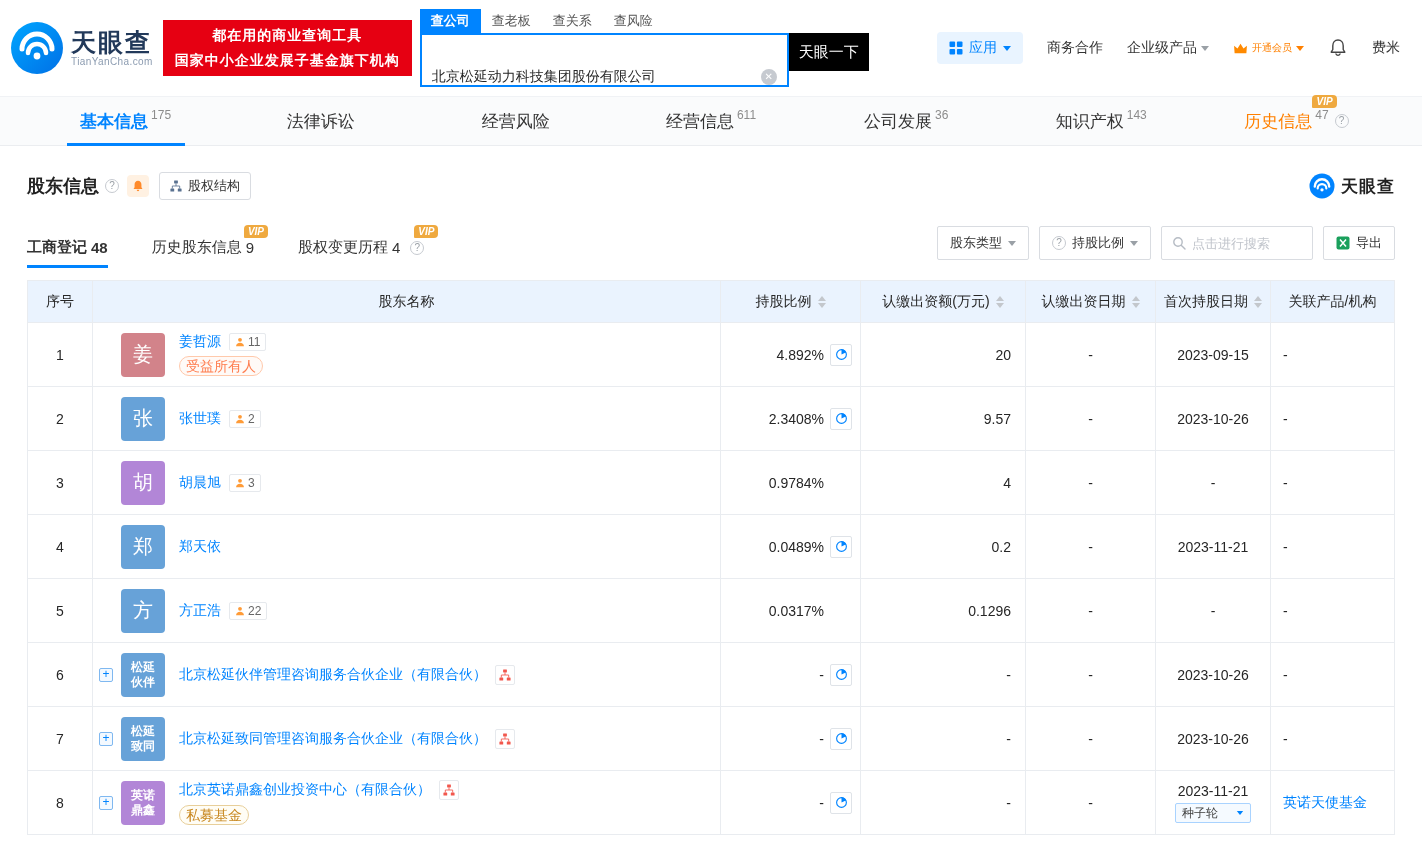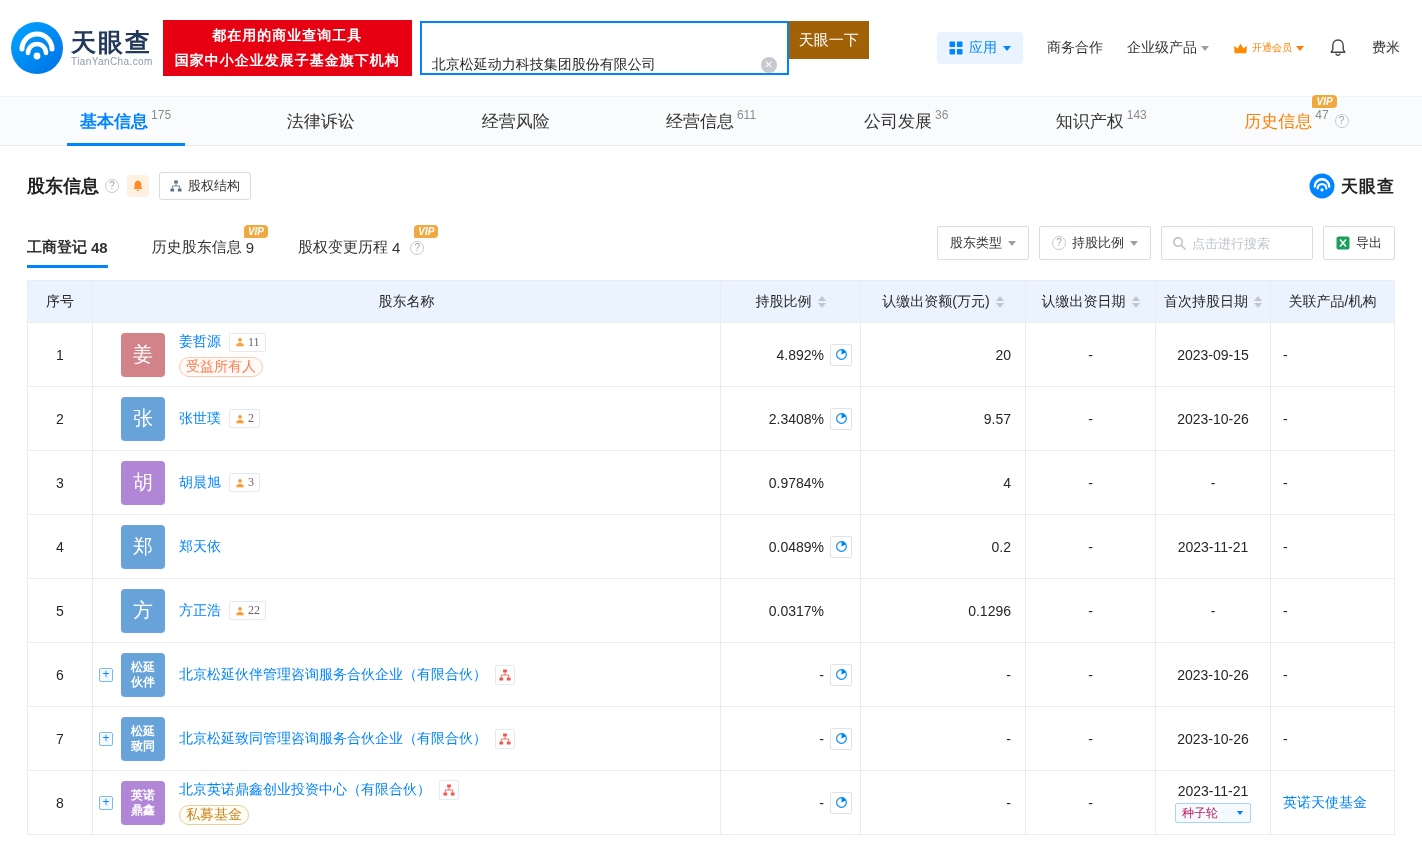--- a/index.html
+++ b/index.html
@@ -16,21 +16,21 @@
   .banner { margin-left:10px; background:#e60012; color:#fff; font-weight:bold; font-size:14px; line-height:25px; padding:3px 12px; letter-spacing:1px; text-align:center; flex:none; }
   .search-area { margin-left:8px; flex:none; }
   .search-tabs { display:flex; }
   .stab { font-size:13px; color:#555; padding:3px 11px; cursor:pointer; }
   .stab.active { background:#0084ff; color:#fff; font-weight:bold; }
   .search-row { display:flex; }
   .search-box { width:369px; height:54px; border:2px solid #0084ff; display:flex; align-items:flex-end; background:#fff; }
   .search-box input { flex:1; border:none; outline:none; font-size:14px; color:#262626; padding:0 10px; font-family:inherit; background:transparent; }
   .clear-btn { width:16px; height:16px; border-radius:50%; background:#c6cad0; color:#fff; font-size:10px; line-height:16px; text-align:center; margin-right:10px; cursor:pointer; flex:none; }
   .clear-btn::after { content:"✕"; }
-  .search-btn { width:80px; height:38px; background:#a16207; color:#fff; border:none; font-size:15px; cursor:pointer; font-family:inherit; }
+  .search-btn { width:80px; height:38px; background:#000000; color:#fff; border:none; font-size:15px; cursor:pointer; font-family:inherit; }
   .header-right { margin-left:auto; display:flex; align-items:center; gap:24px; }
   .apps-pill { display:flex; align-items:center; gap:6px; background:#e9f4ff; border-radius:4px; padding:7px 12px; color:#0084ff; font-size:14px; cursor:pointer; }
   .hlink { font-size:14px; color:#333; cursor:pointer; display:flex; align-items:center; gap:4px; }
   .vip-link { color:#ff8000; font-size:10px; display:flex; align-items:center; gap:4px; cursor:pointer; }
   .caret { width:0; height:0; border:4px solid transparent; border-top:5px solid currentColor; display:inline-block; margin-top:5px; }
   .caret.gray { color:#9aa0a6; }
   .caret.tiny { transform:scale(.8); margin-top:4px; }
   .bell-top { display:flex; cursor:pointer; }
 
   
@@ -80,38 +80,38 @@
   tr.row-tall { height:74px; }
   tr.row-last { height:72px; }
   .c-no { text-align:center; }
   .c-name { padding:0 10px 0 28px; }
   tr.row-plus .c-name { padding-left:6px; }
   .name-cell { display:flex; align-items:center; }
   .avatar { width:44px; height:44px; border-radius:4px; color:#fff; font-size:20px; display:flex; align-items:center; justify-content:center; flex:none; }
   .avatar.multi { flex-direction:column; font-size:12px; line-height:15px; font-weight:bold; }
   .expand-btn { width:14px; height:14px; border:1px solid #7fb8f0; border-radius:2px; color:#0084ff; font-size:12px; line-height:11px; text-align:center; margin-right:8px; cursor:pointer; background:#f3f9ff; flex:none; }
   .expand-btn::after { content:"+"; }
-  .name-info { margin-left:14px; display:flex; flex-direction:column; gap:5px; min-width:0;font-family:Liberation Serif, serif; }
+  .name-info { margin-left:14px; display:flex; flex-direction:column; gap:5px; min-width:0; }
   .name-line { display:flex; align-items:center; gap:8px; }
   .name-link { color:#0084ff; font-size:14px; cursor:pointer; white-space:nowrap; }
   .partner-badge { display:inline-flex; align-items:center; gap:3px; border:1px solid #e6e9ed; border-radius:2px; padding:1px 5px; cursor:pointer; background:#fff; }
   .pb-num { font-size:12px; color:#666; }
   .tag { display:inline-block; font-size:14px; padding:0 6px; border-radius:10px; line-height:18px; align-self:flex-start; }
   .tag-benef { color:#ff7d4f; border:1px solid #ffc9ab; background:#fffaf7; }
   .tag-fund { color:#c8871f; border:1px solid #e8cf9a; background:#fffdf5; }
   .struct-btn { width:20px; height:20px; border:1px solid #e6e9ed; border-radius:2px; display:inline-flex; align-items:center; justify-content:center; cursor:pointer; background:#fff; flex:none; }
   .c-ratio { padding-right:8px; }
   .ratio-wrap { display:flex; align-items:center; justify-content:flex-end; gap:6px; }
   .pie-btn { width:22px; height:22px; border:1px solid #dfe3e8; border-radius:2px; display:inline-flex; align-items:center; justify-content:center; cursor:pointer; background:#fff; flex:none; }
   .pie-btn.ghost { visibility:hidden; }
   .c-amount { text-align:right; padding-right:14px; }
   .c-subdate, .c-firstdate { text-align:center; }
   .c-related { padding-left:12px; text-align:left; }
   .fd-wrap { display:flex; flex-direction:column; align-items:center; gap:4px; }
-  .round-tag { display:inline-flex; align-items:center; gap:18px; color:#be185d; border:1px solid #a9d3ff; background:#f5faff; font-size:12px; padding:0 6px; line-height:18px; border-radius:2px; cursor:pointer; }
+  .round-tag { display:inline-flex; align-items:center; gap:18px; color:#404040; border:1px solid #a9d3ff; background:#f5faff; font-size:12px; padding:0 6px; line-height:18px; border-radius:2px; cursor:pointer; }
 </style>
 </head>
 <body>
 
 <div class="page">
 
   <header class="topbar">
     <div class="logo">
       <svg width="54" height="54" viewBox="0 0 54 54">
         <defs>
@@ -130,20 +130,26 @@
         <div class="logo-en">TianYanCha.com</div>
       </div>
     </div>
 
     <div class="banner">
       <div>都在用的商业查询工具</div>
       <div>国家中小企业发展子基金旗下机构</div>
     </div>
 
     <div class="search-area">
+      <div class="search-tabs">
+        <span class="stab active">查公司</span>
+        <span class="stab">查老板</span>
+        <span class="stab">查关系</span>
+        <span class="stab">查风险</span>
+      </div>
       <div class="search-row">
         <div class="search-box">
           <input value="北京松延动力科技集团股份有限公司" style="">
           <span class="clear-btn"></span>
         </div>
         <button class="search-btn">天眼一下</button>
       </div>
     </div>
 
     <div class="header-right">

